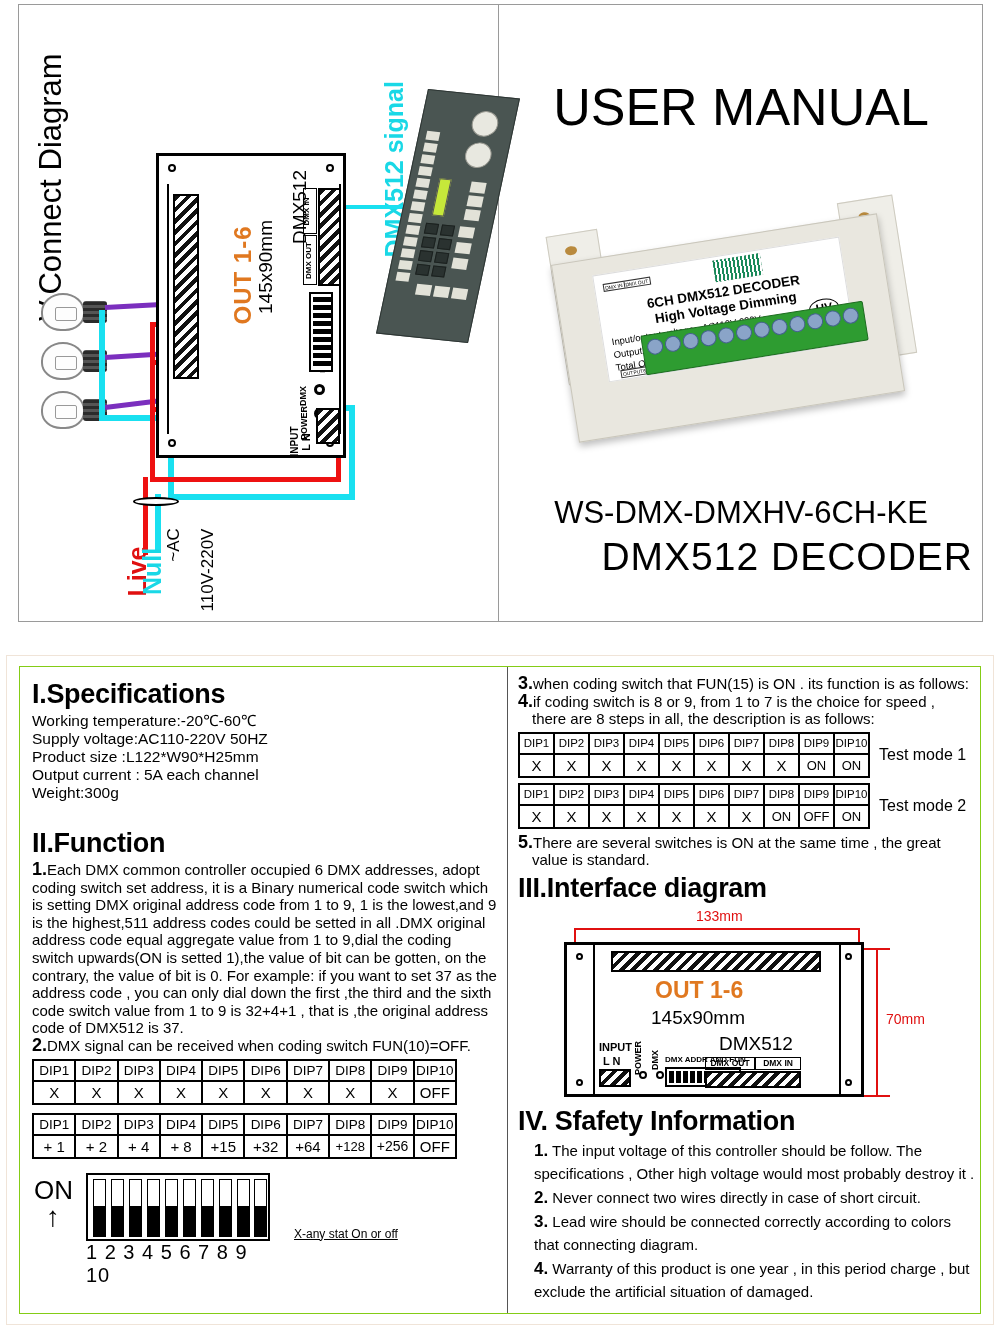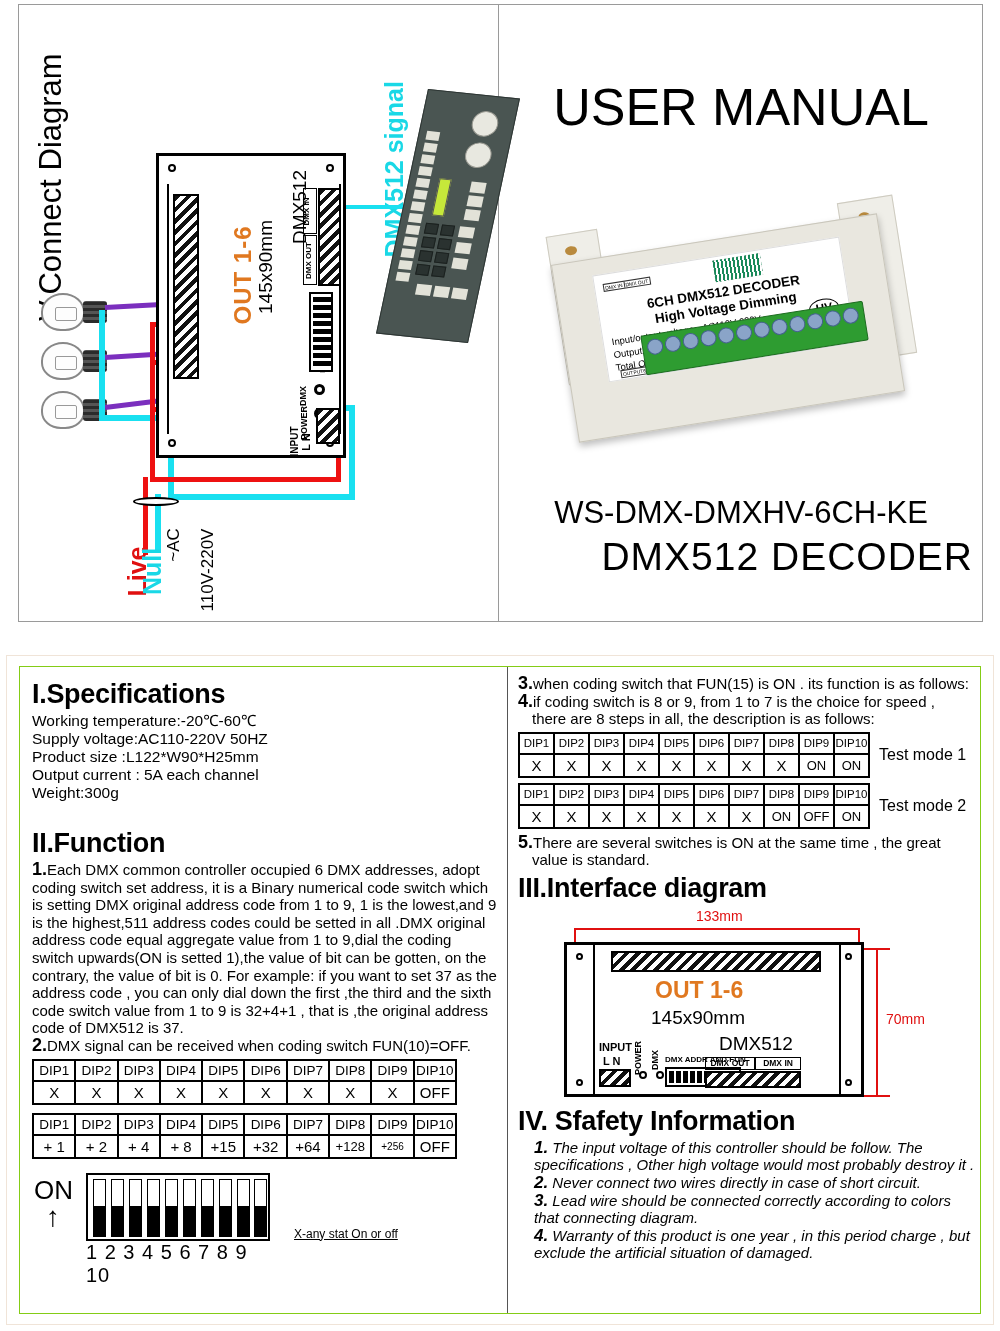--- a/index.html
+++ b/index.html
@@ -214,21 +214,21 @@
   .ifd .out16b { position:absolute; color:#e07820; font-size:23px; font-weight:700; }
   .ifd .sz { position:absolute; font-size:19px; }
   .ifd .dmxbig { position:absolute; font-size:19px; }
   .ifd .lbl { position:absolute; font-size:11px; font-weight:700;}
   .ifd .vlbl { position:absolute; font-size:9px; font-weight:700; transform:rotate(-90deg); white-space:nowrap;}
   .ifd .obox { position:absolute; border:1.5px solid #000; font-size:8.5px; font-weight:700; text-align:center; line-height:11px;}
   .ifd .dipsm { position:absolute; border:2px solid #000; background:#fff;}
   .ifd .dipsm i { position:absolute; width:5px; top:2px; height:12px; background:#000; }
   .ifd .dot { position:absolute; width:8px; height:8px; border:2.5px solid #000; border-radius:50%;}
 
-  .safe-item { font-size:15px; line-height:17px; margin-top:1px;font-style:italic;}
+  .safe-item { font-size:15px; line-height:23px; margin-top:1px;}
   .safe-num { font-weight:700; font-size:17px; }
 </style>
 </head>
 <body>
 
 <div id="page">
 
   <div class="panel-top">
     <div class="divider"></div>
 
@@ -492,21 +492,21 @@
             </tr>
             <tr>
               <td>+ 1</td>
               <td>+ 2</td>
               <td>+ 4</td>
               <td>+ 8</td>
               <td>+15</td>
               <td>+32</td>
               <td>+64</td>
               <td style="font-size:13px;">+128</td>
-              <td style="font-size:10px;">+256</td>
+              <td style="font-size:14px;">+256</td>
               <td>OFF</td>
             </tr>
           </tbody>
             </table>
         </div>
 
         <div class="sw-graphic">
           <div class="sw-on">ON</div>
           <div class="sw-arrow">↑</div>
           <div class="sw-box">

